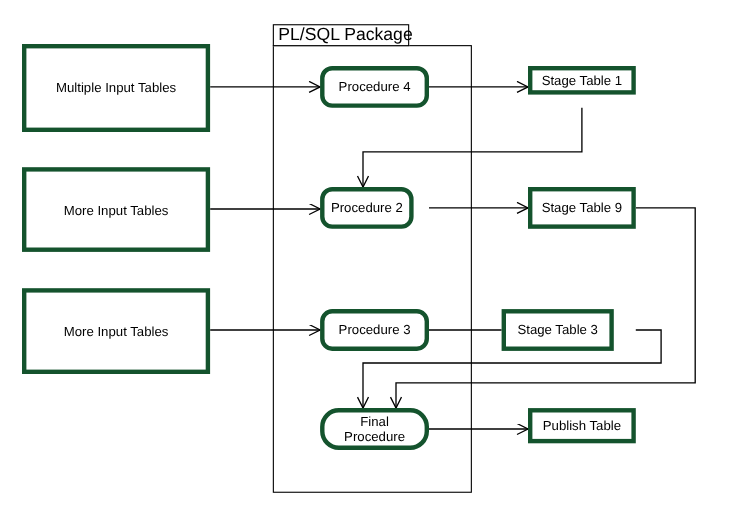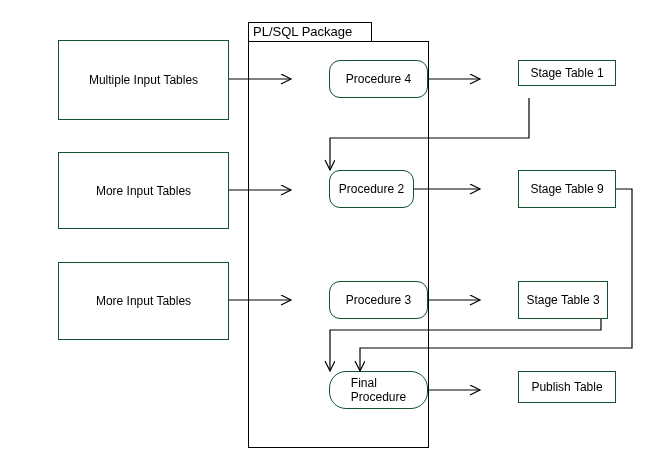--- a/index.html
+++ b/index.html
@@ -24,45 +24,45 @@
     position: absolute;
     left: 0;
     top: 0;
     width: 670px;
     height: 470px;
   }
   .node {
     position: absolute;
     box-sizing: border-box;
     background: #ffffff;
-    border: 1px solid #14532d;
+    border: 4px solid #14532d;
     display: flex;
     align-items: center;
     justify-content: center;
+    text-align: center;
     font-size: 12px;
     line-height: 14px;
     color: #000000;
     white-space: pre-line;
     z-index: 3;
-    margin-left: 38px;
   }
   .rounded { border-radius: 11px; }
   .package-frame {
     position: absolute;
     box-sizing: border-box;
     border: 1px solid #000000;
     background: transparent;
     z-index: 1;
   }
   .package-label {
     position: absolute;
     box-sizing: border-box;
     border: 1px solid #000000;
     background: #ffffff;
-    font-size: 13px;
+    font-size: 16px;
     line-height: 17px;
     padding-left: 4px;
     color: #000000;
     z-index: 4;
     white-space: nowrap;
   }
 </style>
 </head>
 <body>
 
@@ -94,19 +94,19 @@
       <div class="node" style="left: 20px; top: 40px; width: 171px; height: 80px;">Multiple Input Tables</div>
       <div class="node" style="left: 20px; top: 152px; width: 171px; height: 77px;">More Input Tables</div>
       <div class="node" style="left: 20px; top: 262px; width: 171px; height: 78px;">More Input Tables</div>
       <div class="node rounded" style="left: 291px; top: 60px; width: 99px; height: 38px;">Procedure 4</div>
       <div class="node rounded" style="left: 291px; top: 170px; width: 85px; height: 38px;">Procedure 2</div>
       <div class="node rounded" style="left: 291px; top: 281px; width: 99px; height: 38px;">Procedure 3</div>
       <div class="node rounded" style="left: 291px; top: 371px; width: 99px; height: 38px; border-radius: 17px;">Final
 Procedure</div>
       <div class="node" style="left: 480px; top: 60px; width: 98px; height: 26px;">Stage Table 1</div>
       <div class="node" style="left: 480px; top: 170px; width: 98px; height: 38px;">Stage Table 9</div>
-      <div class="node" style="left: 480px; top: 281px; width: 90px; height: 38px;">Stage Table 3</div>
+      <div class="node" style="left: 456px; top: 281px; width: 102px; height: 38px;">Stage Table 3</div>
       <div class="node" style="left: 480px; top: 371px; width: 98px; height: 32px;">Publish Table</div>
     </div>
 
   <div class="package-label" style="left:248px; top:22px; width:124px; height:20px;">PL/SQL Package</div>
 
 </div>
 
 </body></html>

